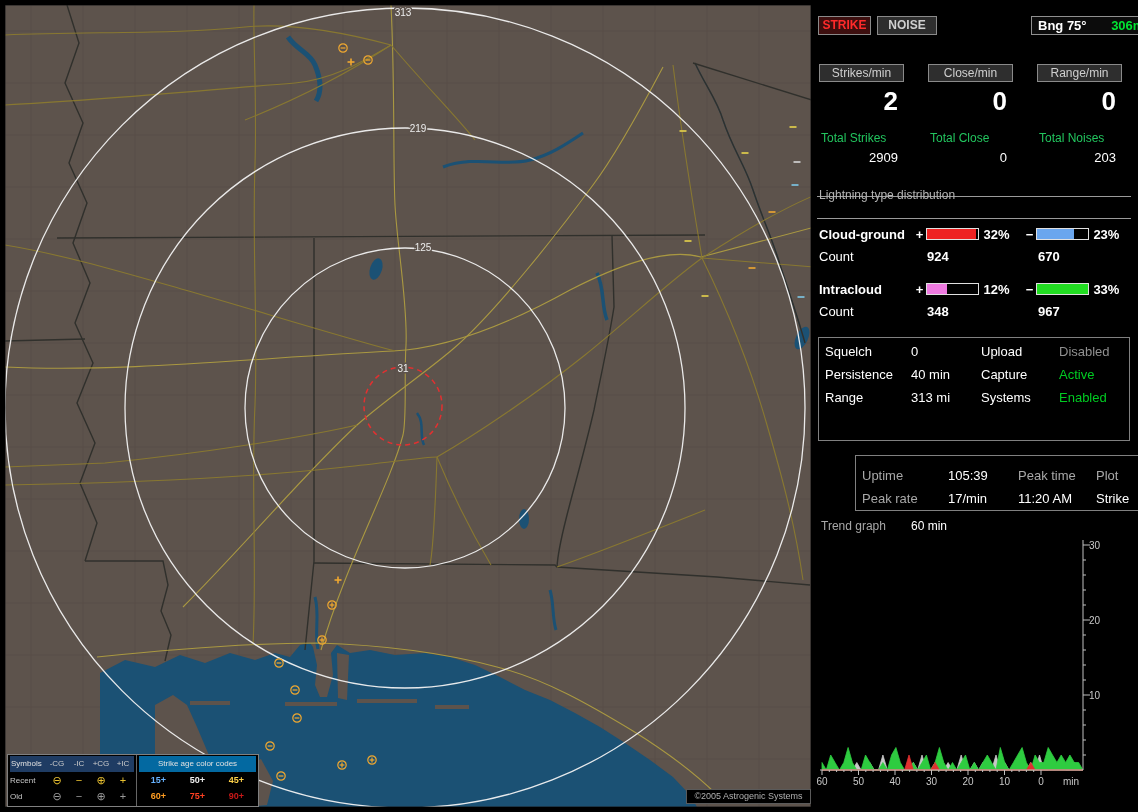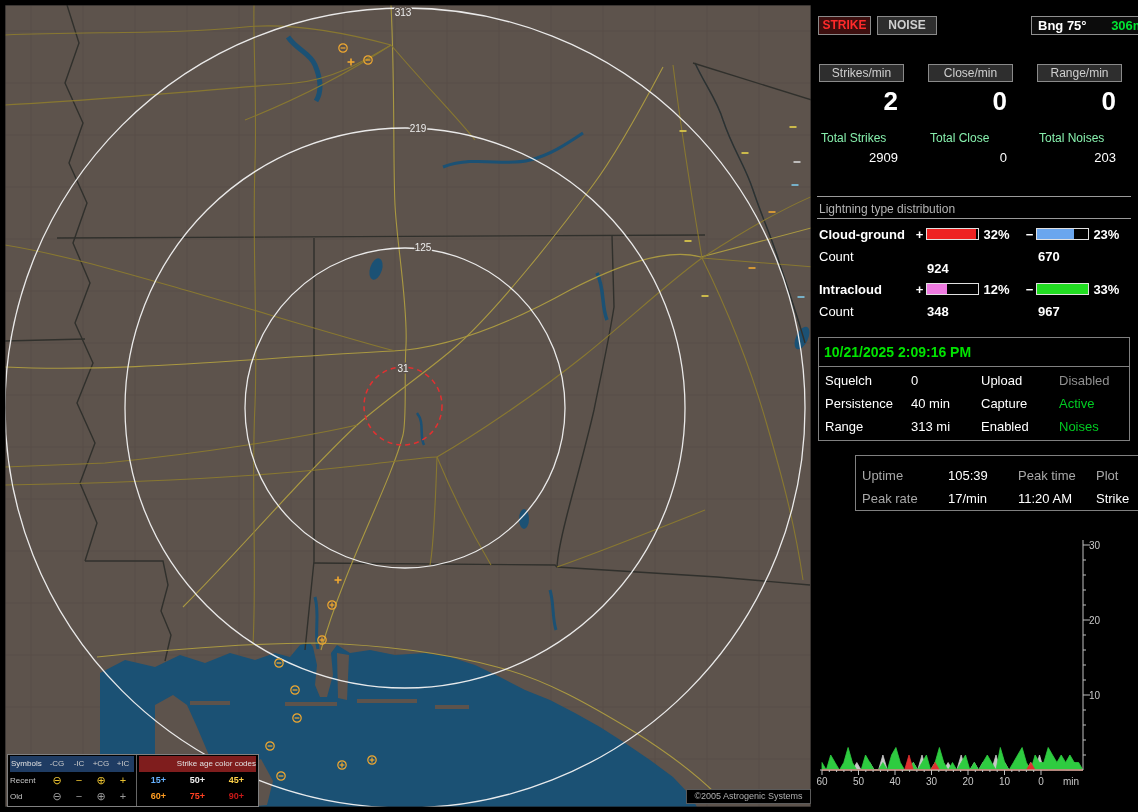--- a/index.html
+++ b/index.html
@@ -17,43 +17,43 @@
   #map-legend{position:absolute;left:2px;top:749px;width:252px;height:53px;background:#000;
               border:1px solid #808080;display:flex;color:#ccc;font-size:8px;box-sizing:border-box;}
   .leg-left{width:129px;border-right:1px solid #666;display:grid;
             grid-template-columns:36px 22px 22px 22px 22px;grid-auto-rows:16px;
             align-items:center;padding:1px 8px 0 2px;box-sizing:border-box;}
   .leg-hdr{background:#1f3c63;color:#e0e0e0;line-height:16px;padding-left:1px;}
   .leg-col{background:#1f3c63;text-align:center;line-height:16px;}
   .leg-lab{color:#c8c8c8;}
   .leg-sym{font-size:11px;text-align:center;line-height:12px;}
   .leg-right{flex:1;display:grid;grid-auto-rows:16px;padding:1px 2px 0 2px;}
-  .age-hdr{background:#7f1d1d;text-align:right;line-height:16px;color:#e0e0e0;}
+  .age-hdr{background:#0369a1;text-align:center;line-height:16px;color:#e0e0e0;}
   .age-row{display:grid;grid-template-columns:1fr 1fr 1fr;text-align:center;
            font-weight:bold;font-size:9px;align-items:center;}
   
   #sidebar{position:absolute;left:815px;top:5px;width:318px;height:802px;color:#fff;font-size:13px;}
   .abs{position:absolute;}
   .btn{background:#2e2e2e;border:1px solid #8a8a8a;color:#cfcfcf;font-size:12px;
        text-align:center;box-sizing:border-box;cursor:default;}
   #btn-strike{left:3px;top:11px;width:53px;height:19px;line-height:17px;font-weight:bold;
               color:#ff2a2a;background:#3d0f0f;}
   #btn-noise{left:62px;top:11px;width:60px;height:19px;line-height:17px;font-weight:bold;}
   #bng-panel{left:176px;top:11px;width:124px;height:19px;background:#0c0c0c;border:1px solid #909090;
              display:flex;justify-content:space-between;align-items:center;padding:0 6px;
              box-sizing:border-box;font-weight:bold;font-size:13px;margin-left:40px;}
   #bng-range{color:#00e432;}
   .rate-btn{top:59px;width:85px;height:18px;line-height:16px;}
   .rate-val{top:81px;width:85px;text-align:right;padding-right:6px;font-size:26px;
             font-weight:bold;box-sizing:border-box;}
-  .total-lab{top:126px;width:85px;color:#86efac;font-size:12px;padding-left:2px;box-sizing:border-box;}
+  .total-lab{top:126px;width:85px;color:#22c55e;font-size:12px;padding-left:2px;box-sizing:border-box;}
   .total-val{top:145px;width:85px;text-align:right;padding-right:6px;font-size:13px;box-sizing:border-box;}
   .col1{left:4px;}.col2{left:113px;}.col3{left:222px;}
   .sep{left:2px;width:314px;border-top:1px solid #9a9a9a;height:0;}
-  #dist-title{top:197px;left:4px;color:#b4b4b4;font-size:12px;}
+  #dist-title{top:183px;left:4px;color:#b4b4b4;font-size:12px;}
   .dist-row{left:4px;width:314px;display:flex;align-items:center;height:16px;}
   .dist-label{width:95px;font-weight:bold;}
   .pm{width:13px;text-align:center;font-weight:bold;}
   .bar{width:54px;height:12px;border:1px solid #e0e0e0;background:#000;box-sizing:border-box;}
   .bar-fill{height:100%;}
   .pct{width:44px;font-weight:bold;padding-left:4px;box-sizing:border-box;}
   .count-lab{left:4px;}
   .count-pos{left:112px;font-weight:bold;}
   .count-neg{left:223px;font-weight:bold;}
   .panel{left:3px;width:312px;border:1px solid #808080;background:#000;box-sizing:border-box;}
@@ -321,69 +321,72 @@
           <span class="bar-fill" style="display: block; width: 95%; background: rgb(238, 34, 34);"></span>
         </span>
       <span class="pct">32%</span>
       <span class="pm">−</span>
       <span class="bar">
           <span class="bar-fill" style="display: block; width: 72%; background: rgb(106, 166, 238);"></span>
         </span>
       <span class="pct">23%</span>
     </div>
     <div class="abs count-lab" style="top:244px">Count</div>
-    <div class="abs count-pos" style="top:256px">924</div>
+    <div class="abs count-pos" style="top:244px">924</div>
     <div class="abs count-neg" style="top:244px">670</div>
 
     <div class="abs dist-row" style="top:276px">
       <span class="dist-label">Intracloud</span>
       <span class="pm">+</span>
       <span class="bar">
           <span class="bar-fill" style="display: block; width: 38%; background: rgb(238, 122, 224);"></span>
         </span>
       <span class="pct">12%</span>
       <span class="pm">−</span>
       <span class="bar">
           <span class="bar-fill" style="display: block; width: 100%; background: rgb(34, 221, 34);"></span>
         </span>
       <span class="pct">33%</span>
     </div>
     <div class="abs count-lab" style="top:299px">Count</div>
     <div class="abs count-pos" style="top:299px">348</div>
     <div class="abs count-neg" style="top:299px">967</div>
 
     <div class="abs panel" id="status-box">
-      <div id="status-dt">10/21/2025 2:09:16 PM</div>
       <div class="grid4" id="status-grid">
         <span class="grow val">Squelch</span>
         <span class="grow val">0</span>
         <span class="grow val">Upload</span>
         <span class="grow dim">Disabled</span>
         <span class="grow val">Persistence</span>
         <span class="grow val">40 min</span>
         <span class="grow val">Capture</span>
         <span class="grow green">Active</span>
         <span class="grow val">Range</span>
         <span class="grow val">313 mi</span>
-        <span class="grow val">Enabled</span>
-        <span class="grow green">Noises</span>
+        <span class="grow val">Systems</span>
+        <span class="grow green">Enabled</span>
       </div>
     </div>
 
     <div class="abs panel grid4" id="uptime-box">
       <span class="grow lab">Uptime</span>
       <span class="grow val">105:39</span>
       <span class="grow lab">Peak time</span>
       <span class="grow lab">Plot</span>
       <span class="grow lab">Peak rate</span>
       <span class="grow val">17/min</span>
       <span class="grow val">11:20 AM</span>
       <span class="grow val">Strike</span>
     </div>
 
+    <div class="abs" id="trend-caption">
+      <span>Trend graph</span>
+      <span id="trend-window">60 min</span>
+    </div>
 
     <svg id="trend-svg" viewBox="0 0 318 270" width="318" height="270">
       <g id="trend-plot">
           <path d="M 7 235 L 7.0 235.0 L 11.3 235.0 L 15.7 227.5 L 20.0 235.0 L 24.4 235.0 L 28.8 235.0 L 33.1 220.0 L 37.4 235.0 L 41.8 227.5 L 46.1 235.0 L 50.5 235.0 L 54.8 227.5 L 59.2 235.0 L 63.5 235.0 L 67.9 220.0 L 72.3 235.0 L 76.6 235.0 L 80.9 227.5 L 85.3 235.0 L 89.6 235.0 L 94.0 235.0 L 98.3 227.5 L 102.7 235.0 L 107.0 220.0 L 111.4 235.0 L 115.7 235.0 L 120.1 227.5 L 124.4 235.0 L 128.8 235.0 L 133.1 227.5 L 137.5 235.0 L 141.8 235.0 L 146.2 220.0 L 150.5 235.0 L 154.9 235.0 L 159.3 227.5 L 163.6 235.0 L 167.9 227.5 L 172.3 235.0 L 176.6 235.0 L 181.0 220.0 L 185.3 235.0 L 189.7 227.5 L 194.0 235.0 L 198.4 235.0 L 202.7 227.5 L 207.1 235.0 L 211.4 235.0 L 215.8 227.5 L 220.1 235.0 L 224.5 220.0 L 228.8 235.0 L 233.2 235.0 L 237.5 227.5 L 241.9 235.0 L 246.2 227.5 L 250.6 235.0 L 254.9 235.0 L 259.3 227.5 L 263.6 235.0 L 268.0 235.0 L 268 235 Z" fill="#c8c8c8" stroke="#c8c8c8" stroke-width="0.8"></path>
           <path d="M 7 235 L 7.0 227.5 L 11.3 235.0 L 15.7 220.0 L 20.0 227.5 L 24.4 235.0 L 28.8 227.5 L 33.1 212.5 L 37.4 227.5 L 41.8 235.0 L 46.1 235.0 L 50.5 220.0 L 54.8 227.5 L 59.2 235.0 L 63.5 235.0 L 67.9 227.5 L 72.3 235.0 L 76.6 220.0 L 80.9 212.5 L 85.3 227.5 L 89.6 235.0 L 94.0 235.0 L 98.3 227.5 L 102.7 235.0 L 107.0 227.5 L 111.4 220.0 L 115.7 235.0 L 120.1 227.5 L 124.4 212.5 L 128.8 227.5 L 133.1 235.0 L 137.5 227.5 L 141.8 235.0 L 146.2 227.5 L 150.5 220.0 L 154.9 235.0 L 159.3 227.5 L 163.6 235.0 L 167.9 227.5 L 172.3 220.0 L 176.6 227.5 L 181.0 235.0 L 185.3 212.5 L 189.7 227.5 L 194.0 235.0 L 198.4 227.5 L 202.7 220.0 L 207.1 212.5 L 211.4 227.5 L 215.8 235.0 L 220.1 220.0 L 224.5 227.5 L 228.8 227.5 L 233.2 212.5 L 237.5 220.0 L 241.9 227.5 L 246.2 220.0 L 250.6 227.5 L 254.9 220.0 L 259.3 227.5 L 263.6 227.5 L 268.0 235.0 L 268 235 Z" fill="#2ecc40" stroke="#2ecc40" stroke-width="0.8"></path>
           <path d="M 7 235 L 7.0 235.0 L 11.3 235.0 L 15.7 235.0 L 20.0 235.0 L 24.4 235.0 L 28.8 235.0 L 33.1 235.0 L 37.4 235.0 L 41.8 235.0 L 46.1 235.0 L 50.5 235.0 L 54.8 235.0 L 59.2 235.0 L 63.5 235.0 L 67.9 235.0 L 72.3 235.0 L 76.6 235.0 L 80.9 235.0 L 85.3 235.0 L 89.6 235.0 L 94.0 220.0 L 98.3 235.0 L 102.7 235.0 L 107.0 235.0 L 111.4 235.0 L 115.7 235.0 L 120.1 227.5 L 124.4 235.0 L 128.8 235.0 L 133.1 235.0 L 137.5 235.0 L 141.8 235.0 L 146.2 235.0 L 150.5 235.0 L 154.9 235.0 L 159.3 235.0 L 163.6 235.0 L 167.9 235.0 L 172.3 235.0 L 176.6 235.0 L 181.0 235.0 L 185.3 235.0 L 189.7 235.0 L 194.0 235.0 L 198.4 235.0 L 202.7 235.0 L 207.1 235.0 L 211.4 235.0 L 215.8 227.5 L 220.1 235.0 L 224.5 235.0 L 228.8 235.0 L 233.2 235.0 L 237.5 235.0 L 241.9 235.0 L 246.2 235.0 L 250.6 235.0 L 254.9 235.0 L 259.3 235.0 L 263.6 235.0 L 268.0 235.0 L 268 235 Z" fill="#e03030" stroke="#e03030" stroke-width="0.8"></path>
         </g>
       <g stroke="#c0c0c0" stroke-width="1">
         <line x1="268" y1="5" x2="268" y2="235"></line>
         <line x1="5" y1="235" x2="268" y2="235"></line>

